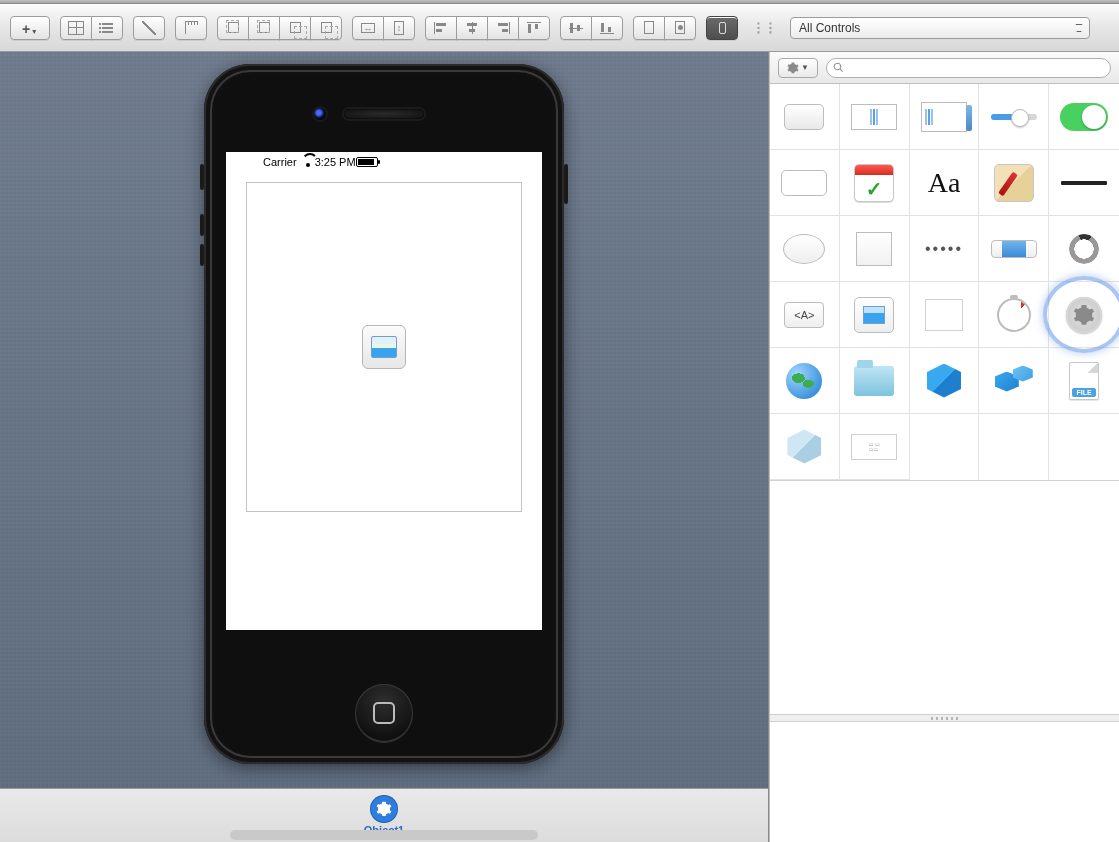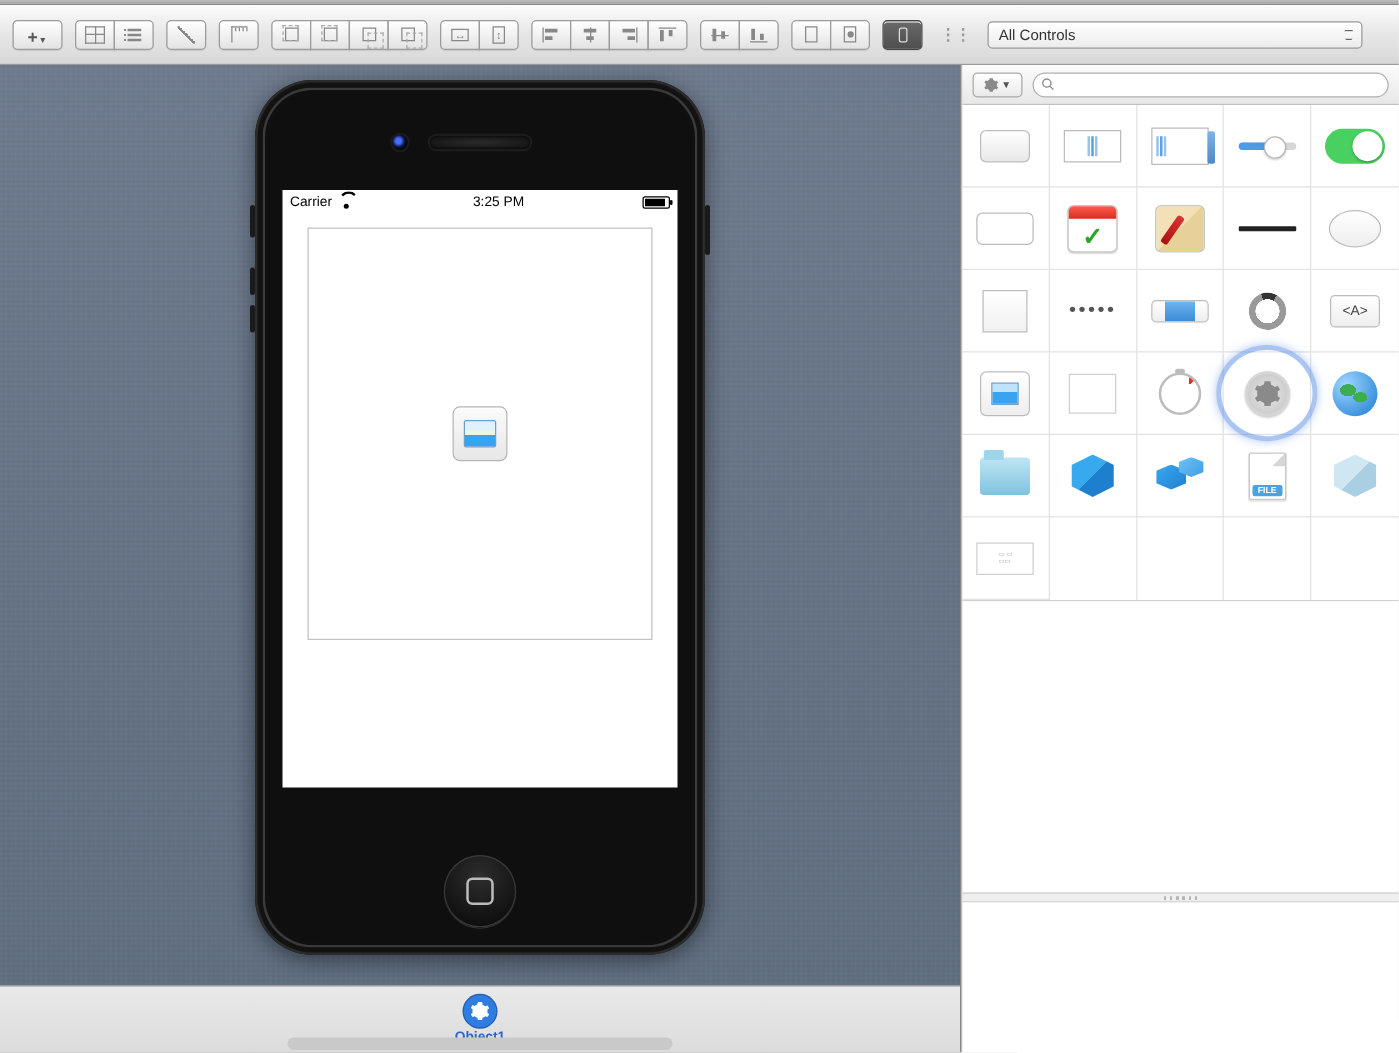--- a/index.html
+++ b/index.html
@@ -74,21 +74,21 @@
   .home-btn{ position:absolute; bottom:22px; left:50%; transform:translateX(-50%); width:58px;height:58px;border-radius:50%;
     background:radial-gradient(circle at 50% 30%, #2e2e2e, #050505); box-shadow:inset 0 0 0 1px #3a3a3a, 0 1px 0 #333;}
   .home-btn::after{content:"";position:absolute;top:50%;left:50%;width:18px;height:18px;border:2px solid #bbb;border-radius:5px;transform:translate(-50%,-50%);}
   .side-btn{position:absolute;background:#1a1a1a;border-radius:2px;}
   .sb-top{top:100px;left:-4px;width:4px;height:26px;}
   .sb-v1{top:150px;left:-4px;width:4px;height:22px;}
   .sb-v2{top:180px;left:-4px;width:4px;height:22px;}
   .sb-pwr{top:100px;right:-4px;width:4px;height:40px;}
   
   .screen{ position:absolute; top:88px; left:22px; width:316px; height:478px; background:#fff; }
-  .statusbar{ height:20px; display:flex; align-items:center; justify-content:space-between; padding:0 6px; font-size:11px; color:#000; }
+  .statusbar{ height:20px; display:flex; align-items:center; padding:0 6px; font-size:11px; color:#000;margin-left:31px; }
   .sb-left{display:flex;align-items:center;gap:4px;}
   .wifi{position:relative;width:14px;height:10px;}
   .wifi::before{content:"";position:absolute;bottom:0;left:5px;width:4px;height:4px;border-radius:50%;background:#000;}
   .wifi::after{content:"";position:absolute;bottom:-2px;left:1px;width:12px;height:12px;border:2px solid #000;border-radius:50%;clip-path:polygon(0 0,100% 0,50% 55%);}
   .battery{width:22px;height:10px;border:1px solid #000;border-radius:2px;position:relative;}
   .battery::after{content:"";position:absolute;right:-3px;top:2px;width:2px;height:4px;background:#000;border-radius:1px;}
   .battery::before{content:"";position:absolute;inset:1px 3px 1px 1px;background:#000;}
   
   .canvas-image-well{
     margin:10px 20px 0; height:330px; border:1px solid #c2c2c2; background:#fff;
@@ -440,20 +440,23 @@
       <div class="cell">
           <span class="ic ic-segmented">
             <span></span>
             <span></span>
           </span>
         </div>
       <div class="cell">
           <span class="ic ic-cal"></span>
         </div>
       <div class="cell">
+          <span class="ic ic-Aa">Aa</span>
+        </div>
+      <div class="cell">
           <span class="ic ic-color"></span>
         </div>
       <div class="cell">
           <span class="ic ic-sep"></span>
         </div>
 
       <div class="cell">
           <span class="ic ic-oval"></span>
         </div>
       <div class="cell">

